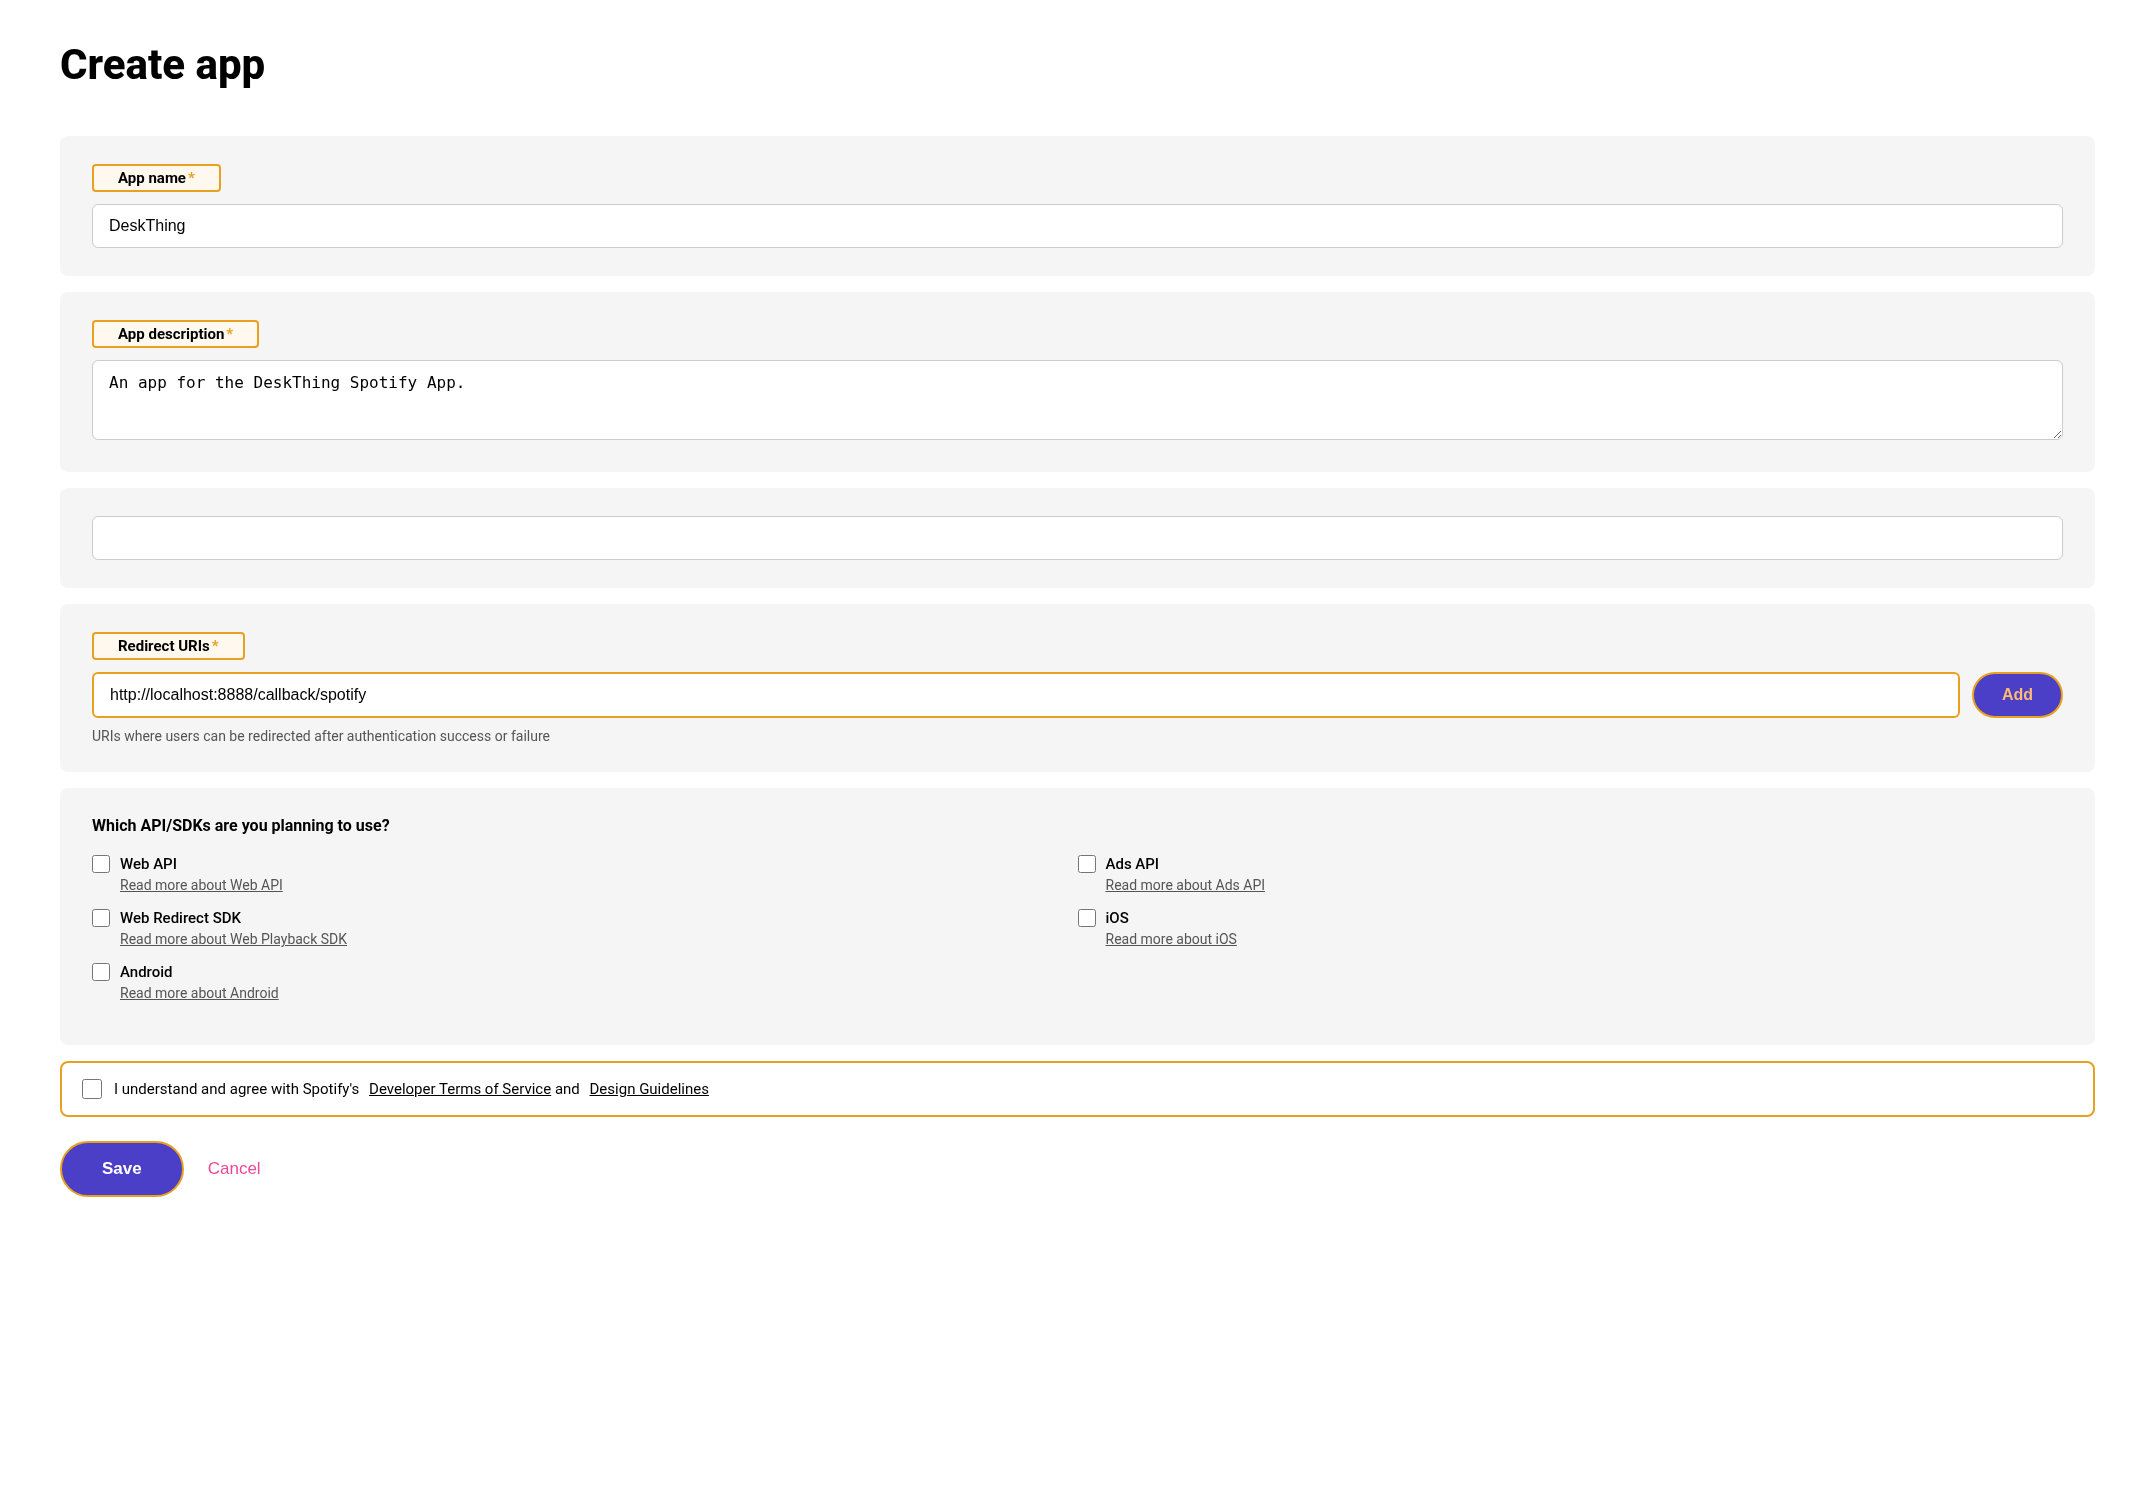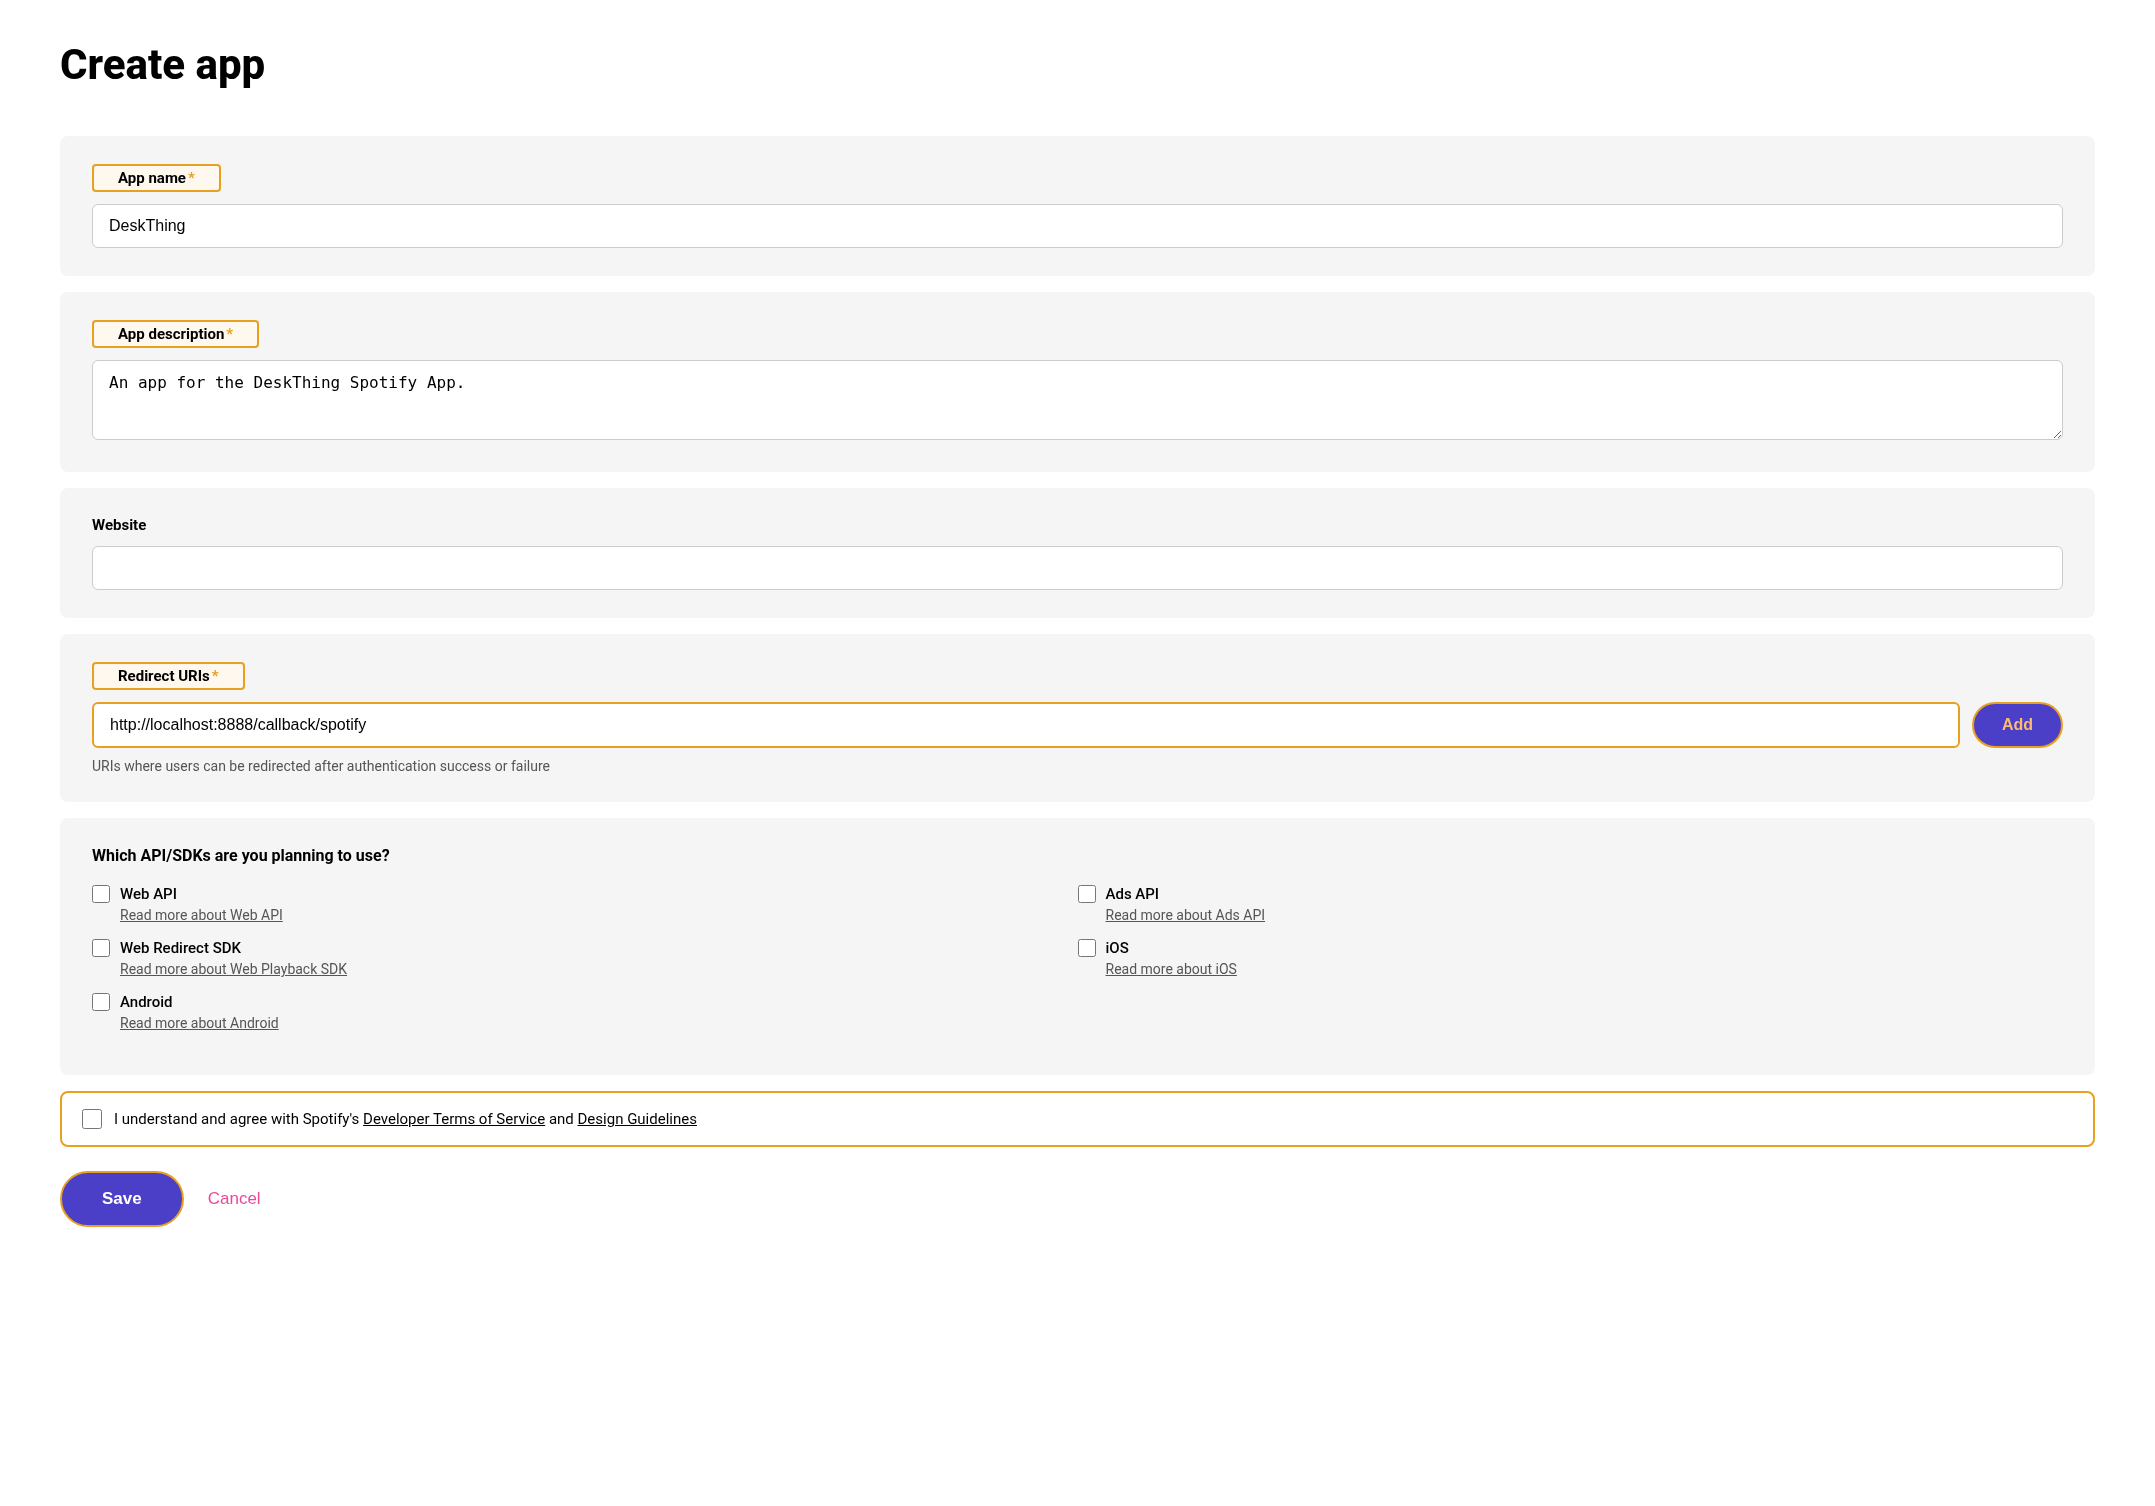--- a/index.html
+++ b/index.html
@@ -166,20 +166,21 @@
 
     .terms-text {
       font-size: 15px;
       color: #000;
     }
 
     .terms-link {
       color: #000;
       text-decoration: underline;
       cursor: pointer;
+      margin-left: 6px;
     }
 
     .actions-row {
       display: flex;
       align-items: center;
       gap: 24px;
       margin-top: 8px;
     }
 
     .save-button {
@@ -215,21 +216,20 @@
 </div>
 
 <div class="form-section">
   <label class="field-label">
     <span>App description</span><span class="required">*</span>
   </label>
   <textarea class="text-input" style="">An app for the DeskThing Spotify App.</textarea>
 </div>
 
 <div class="form-section">
-  <label class="field-label-plain">Website</label>
   <input class="text-input" type="text" style="">
 </div>
 
 <div class="form-section">
   <label class="field-label">
     <span>Redirect URIs</span><span class="required">*</span>
   </label>
   <div class="redirect-row">
     <input class="text-input" type="text" value="http://localhost:8888/callback/spotify" style="">
     <button class="add-button">Add</button>

